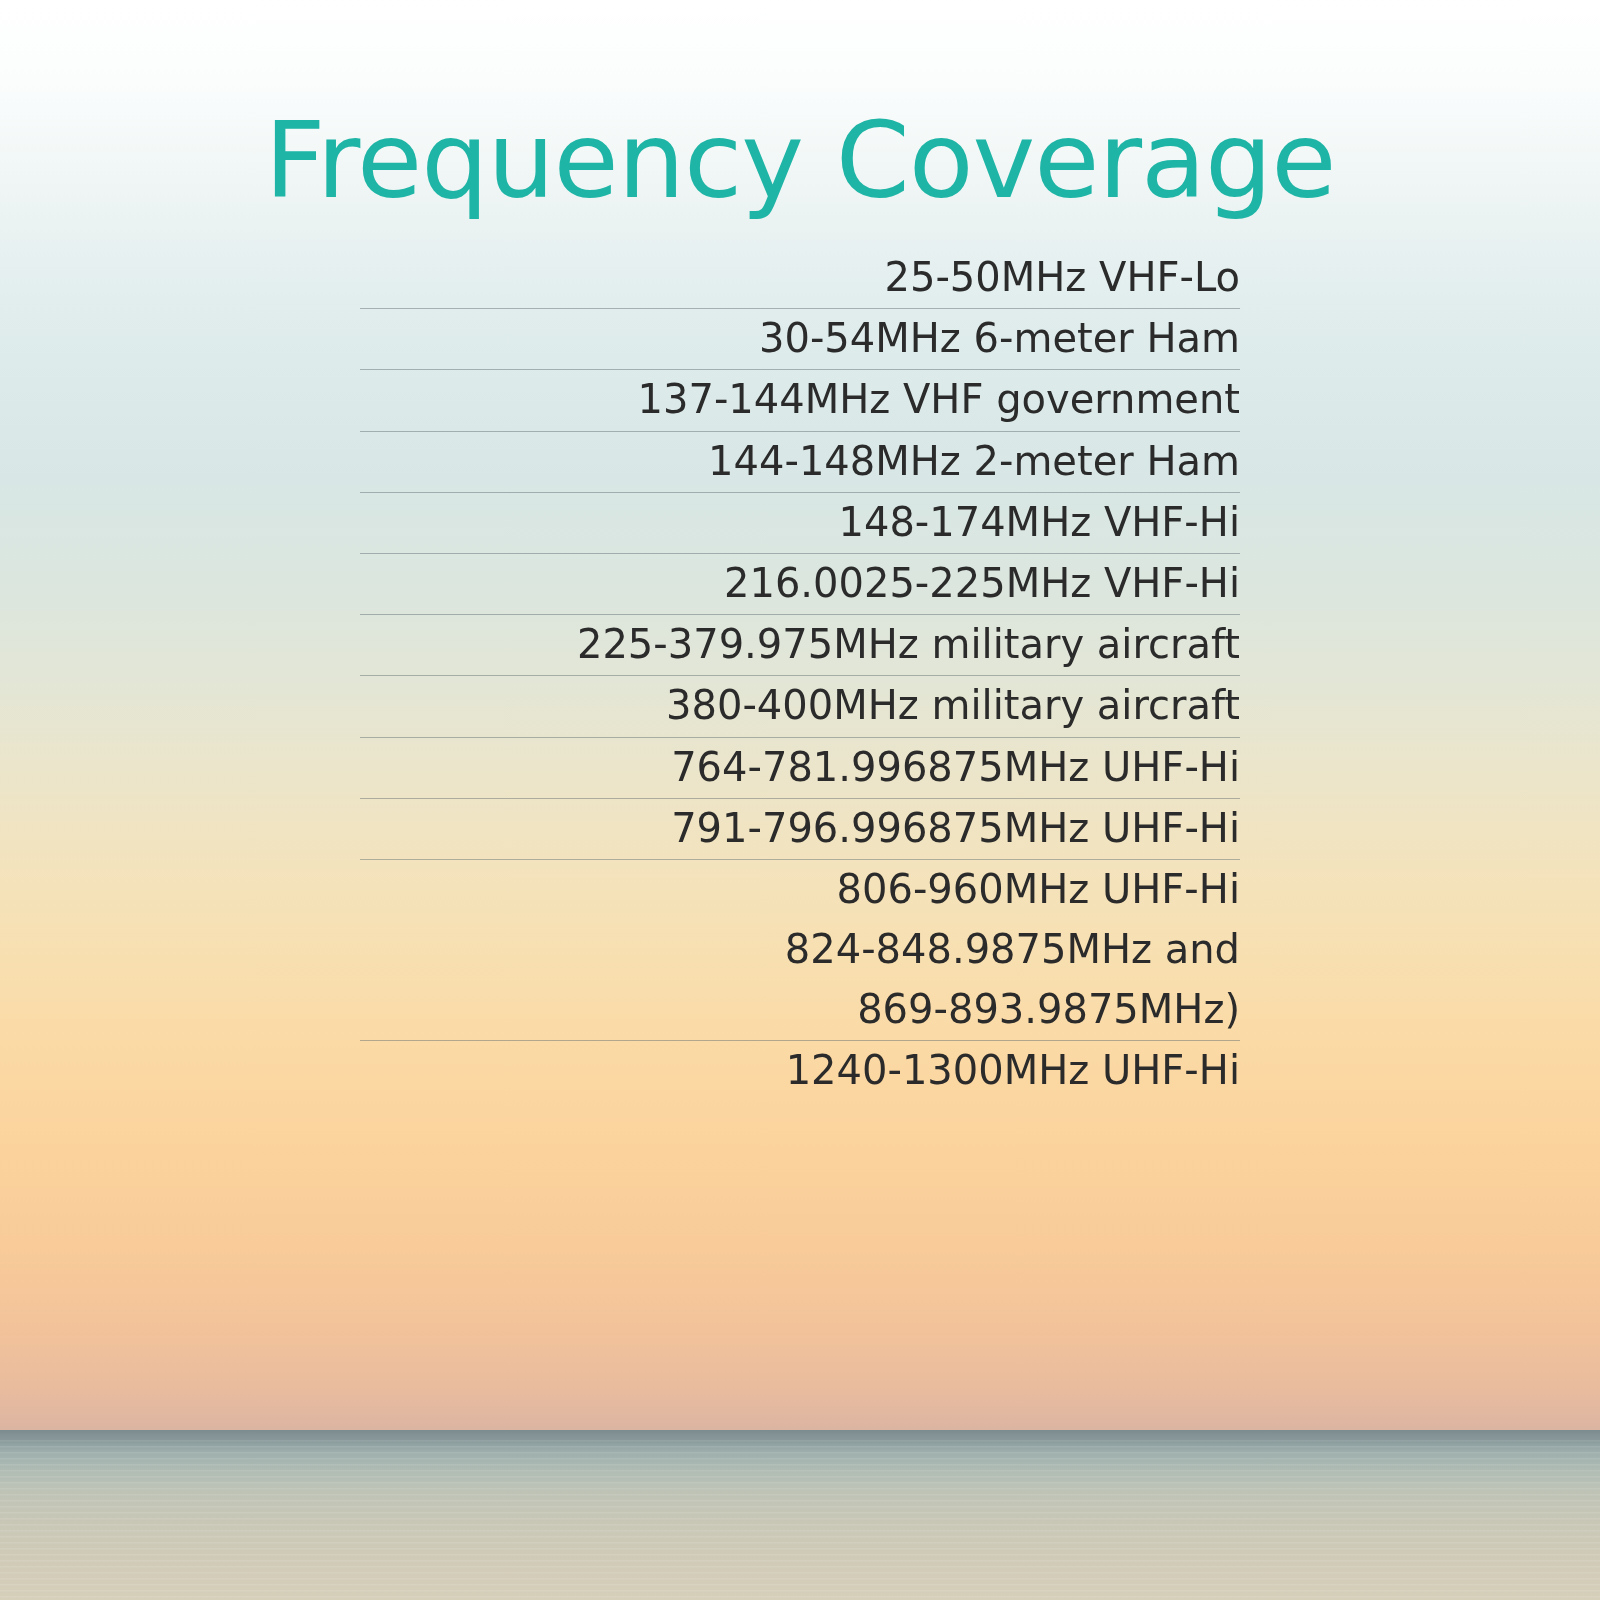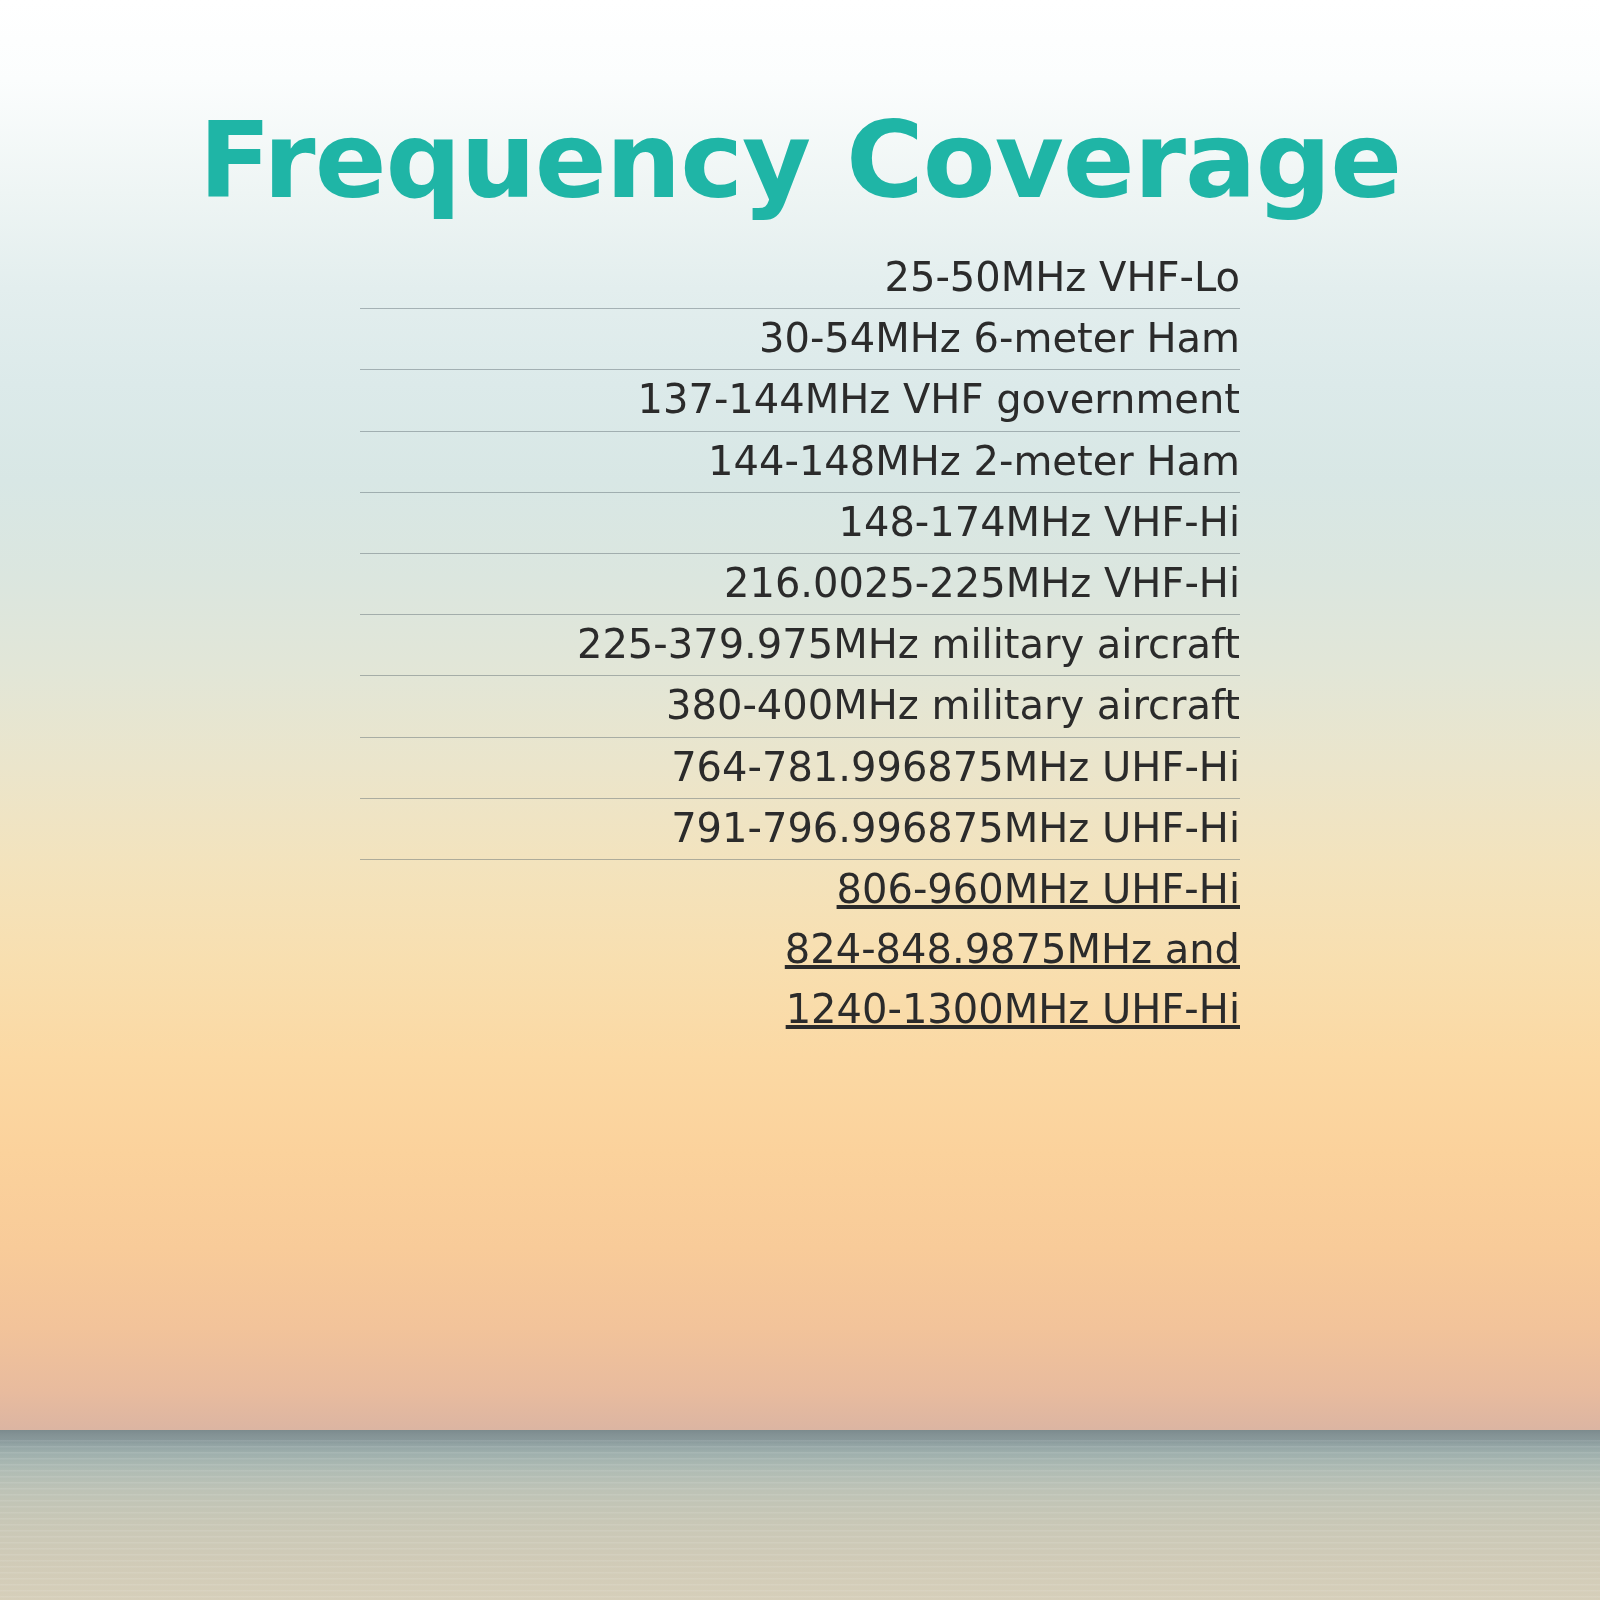--- a/index.html
+++ b/index.html
@@ -87,21 +87,21 @@
     position: absolute;
     left: 0;
     right: 0;
     top: 0;
     padding: 0;
   }
   .title {
     text-align: center;
     color: #1fb5a6;
     font-family: "DejaVu Sans", sans-serif;
-    font-weight: bold;
+    font-weight: normal;
     font-size: 106px;
     letter-spacing: -1px;
     line-height: 1;
     margin: 108px 0 0 0;
     padding: 0 40px;
     white-space: nowrap;
   }
   .list {
     margin: 34px auto 0 auto;
     width: 880px;
@@ -113,21 +113,20 @@
     color: #2b2b2b;
     font-family: "DejaVu Sans", sans-serif;
     font-size: 40px;
     line-height: 1.18;
     padding: 6px 0 7px 0;
     border-bottom: 1px solid rgba(90,105,110,0.45);
     white-space: nowrap;
   }
   .list li.no-rule {
     border-bottom: none;
-    text-decoration: underline;
   }
 </style>
 </head>
 <body>
 
 <div id="page">
 
   <div id="content">
     <h1 class="title">Frequency Coverage</h1>
 
@@ -137,20 +136,21 @@
       <li>137-144MHz VHF government</li>
       <li>144-148MHz 2-meter Ham</li>
       <li>148-174MHz VHF-Hi</li>
       <li>216.0025-225MHz VHF-Hi</li>
       <li>225-379.975MHz military aircraft</li>
       <li>380-400MHz military aircraft</li>
       <li>764-781.996875MHz UHF-Hi</li>
       <li>791-796.996875MHz UHF-Hi</li>
       <li class="no-rule">806-960MHz UHF-Hi</li>
       <li class="no-rule">824-848.9875MHz and</li>
+      <li>869-893.9875MHz)</li>
       <li class="no-rule">1240-1300MHz UHF-Hi</li>
     </ul>
   </div>
 
   <div id="ocean">
     <div class="shimmer"></div>
   </div>
 </div>
 
 </body></html>

